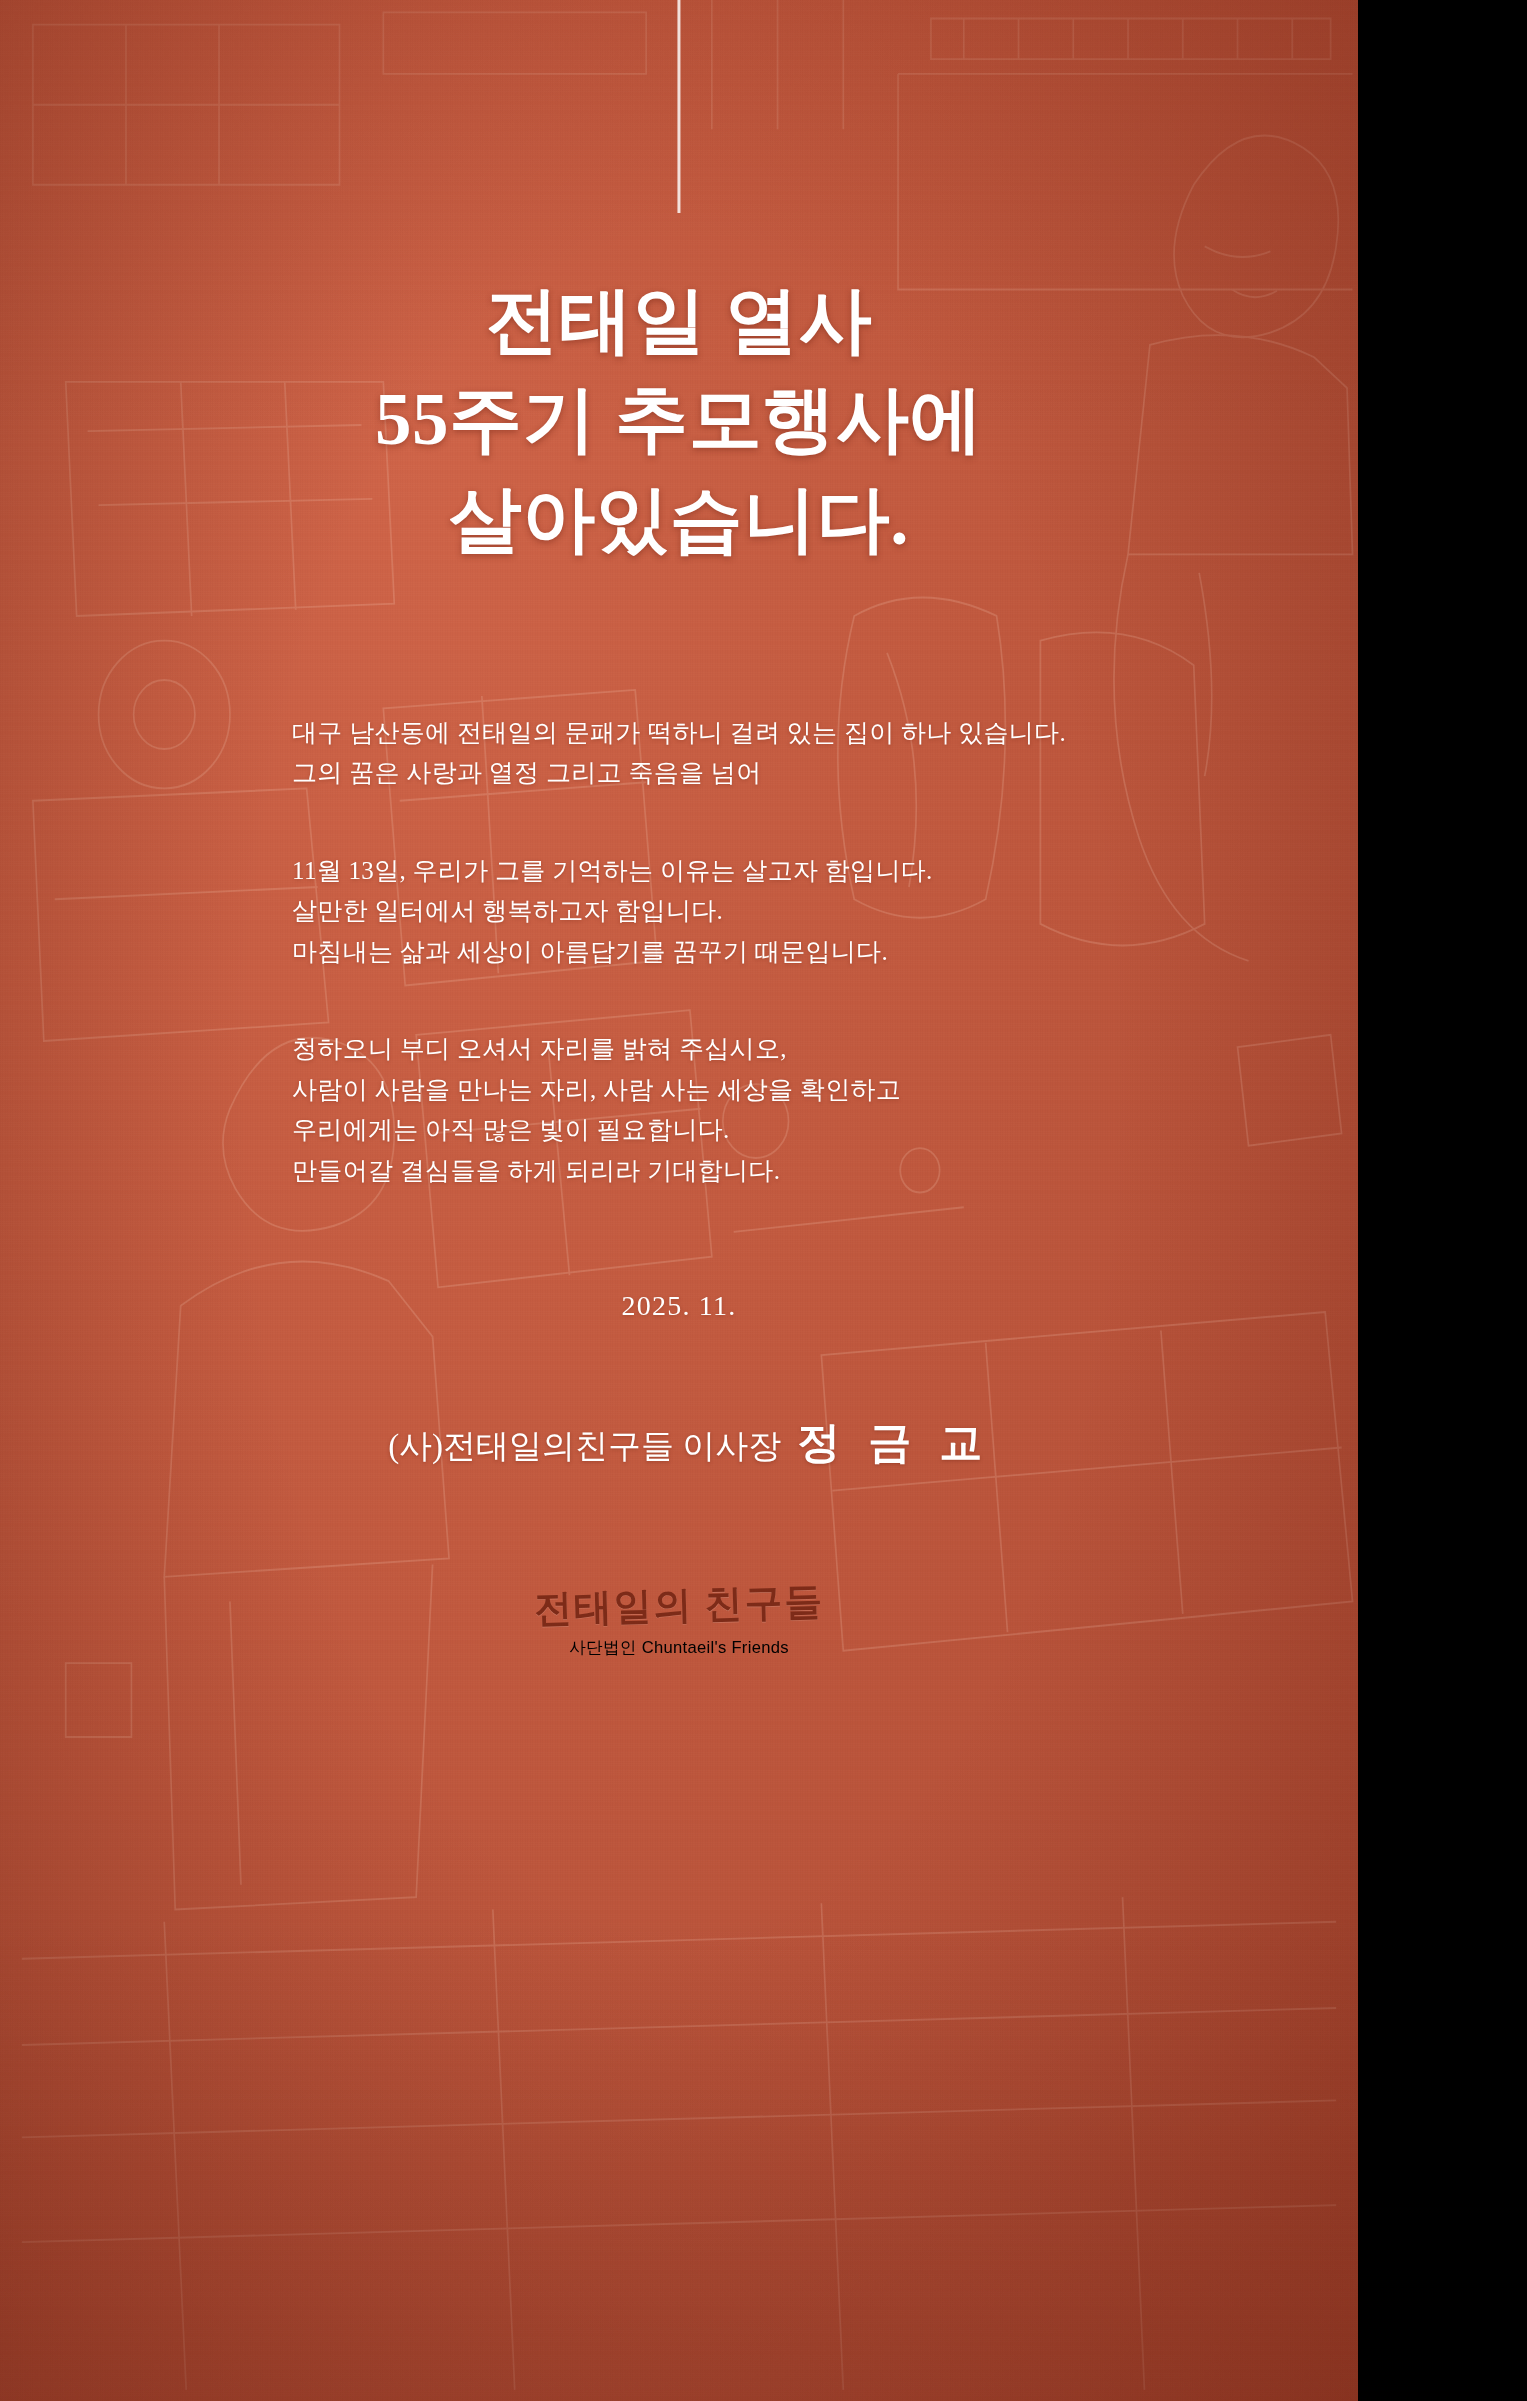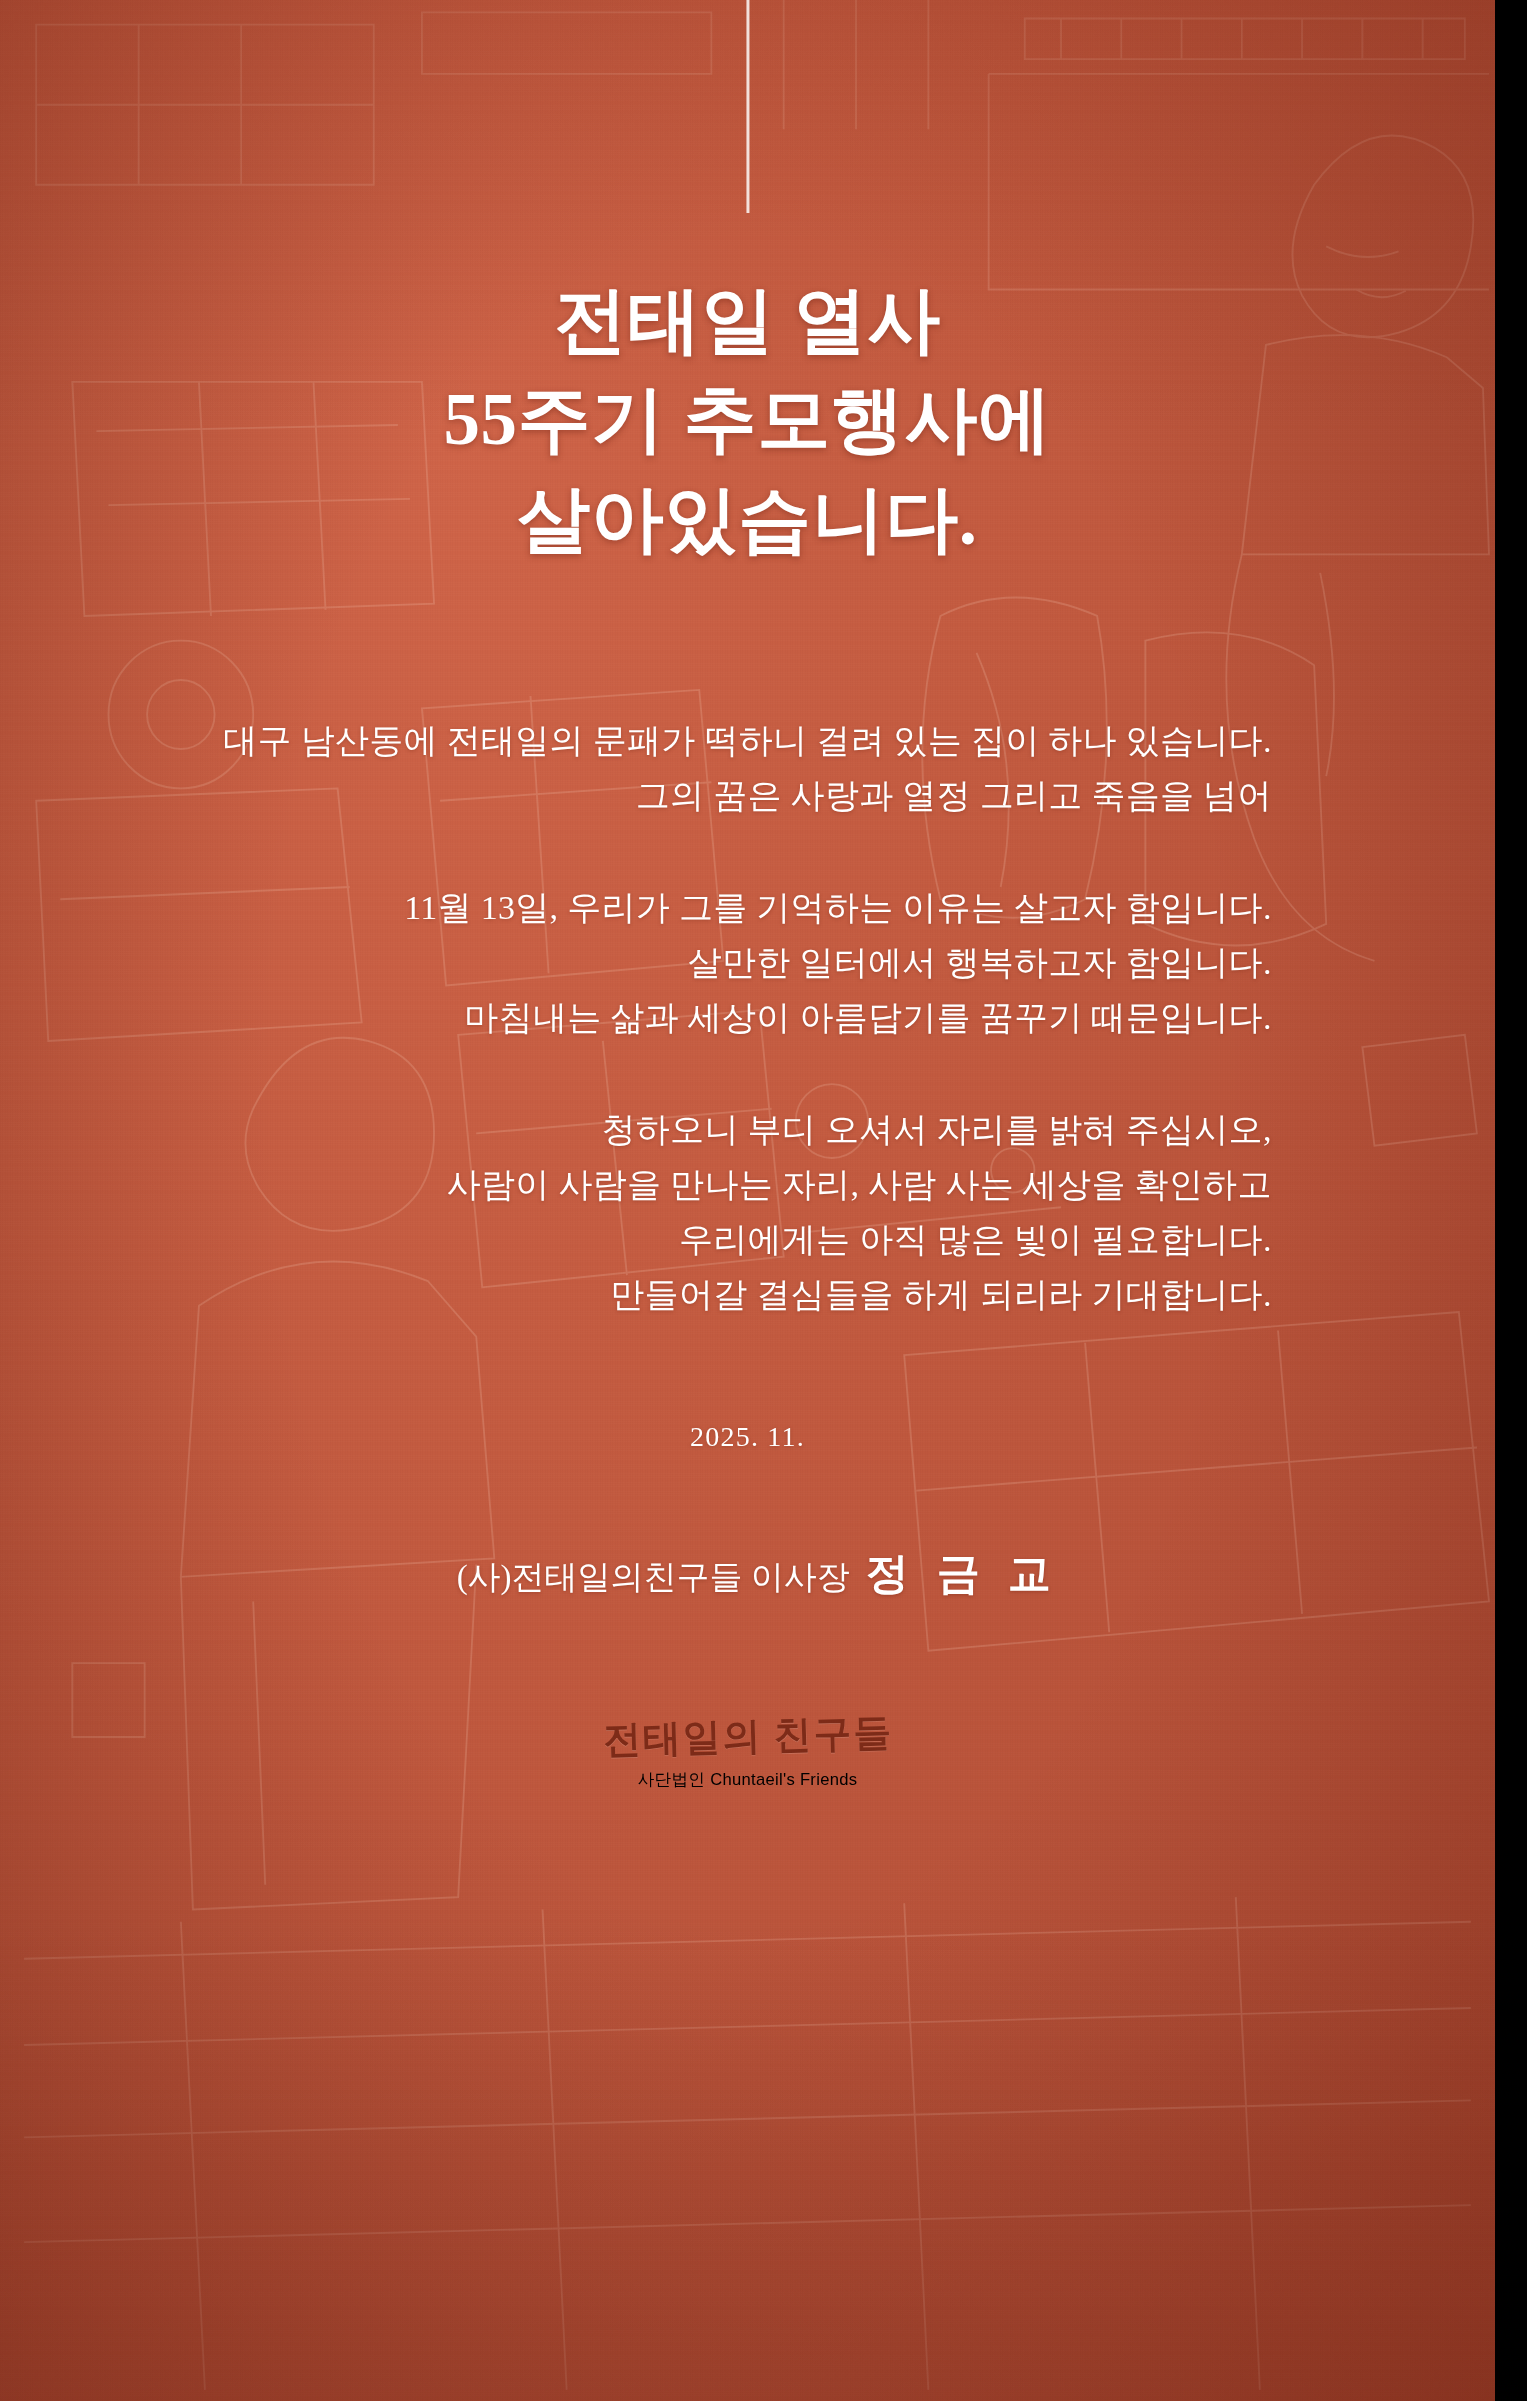--- a/index.html
+++ b/index.html
@@ -7,21 +7,21 @@
     margin: 0;
     padding: 0;
     background: #000;
   }
   body {
     font-family: "Liberation Sans", "DejaVu Sans", sans-serif;
   }
 
   .poster {
     position: relative;
-    width: 1495px;
+    width: 1358px;
     height: 2401px;
     overflow: hidden;
     background: #c6583f;
     color: #ffffff;
   }
 
   
   .bg-base {
     position: absolute;
     inset: 0;
@@ -79,23 +79,23 @@
     font-weight: bold;
     font-size: 73px;
     line-height: 1.36;
     letter-spacing: 0.6px;
     text-shadow: 0 1.8px 6.2px rgba(110,34,18,.45);
   }
   .title-block .line { display: block; white-space: nowrap; }
 
   .body-block {
     margin-top: 95px;
-    text-align: right;
-    font-family: "Liberation Serif", "DejaVu Serif", serif;
-    font-size: 34px;
+    text-align: left;
+    font-family: "Liberation Serif", "DejaVu Serif", serif;
+    font-size: 25px;
     line-height: 1.62;
     letter-spacing: 0.3px;
     text-shadow: 0 1.2px 3.7px rgba(110,34,18,.35);
   }
   .para { margin: 0 0 57px 0; }
   .para:last-child { margin-bottom: 0; }
   .para .line { display: block; white-space: nowrap; }
 
   .date-line {
     margin-top: 99px;

